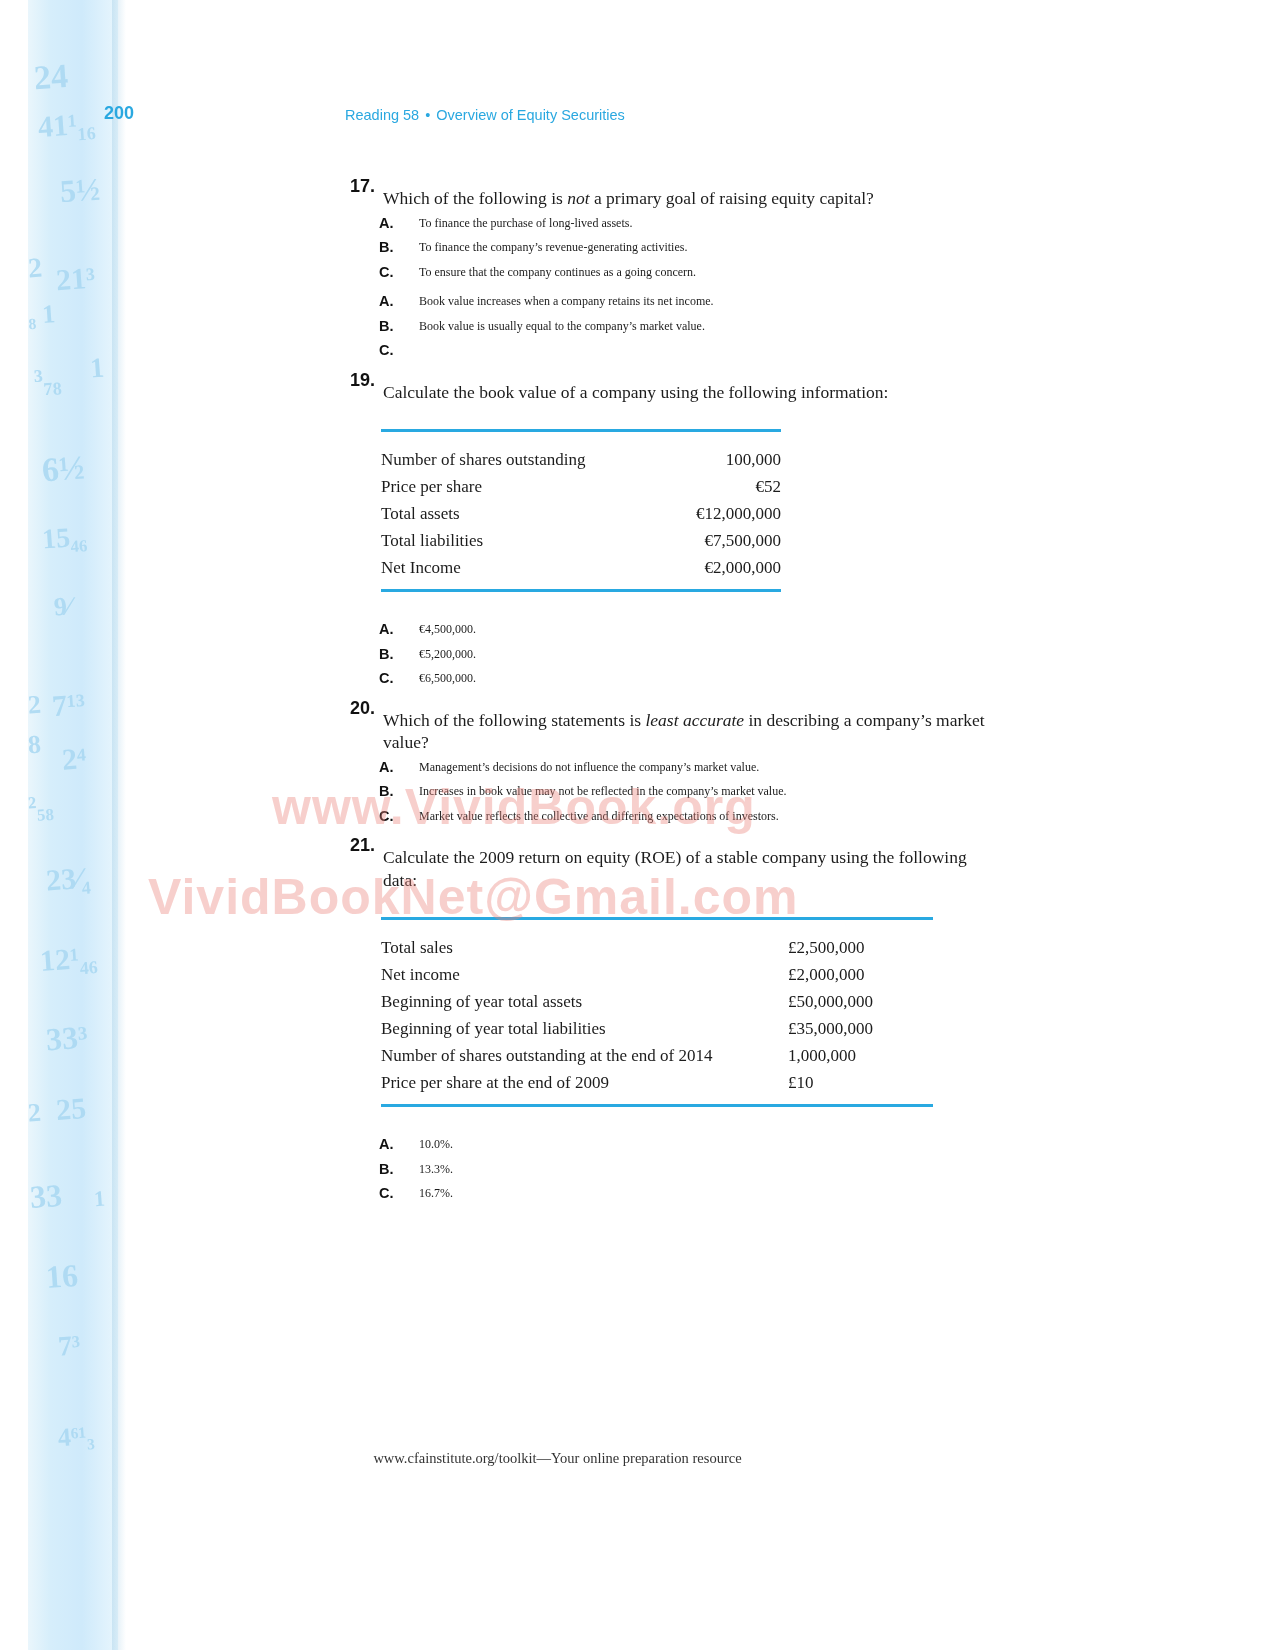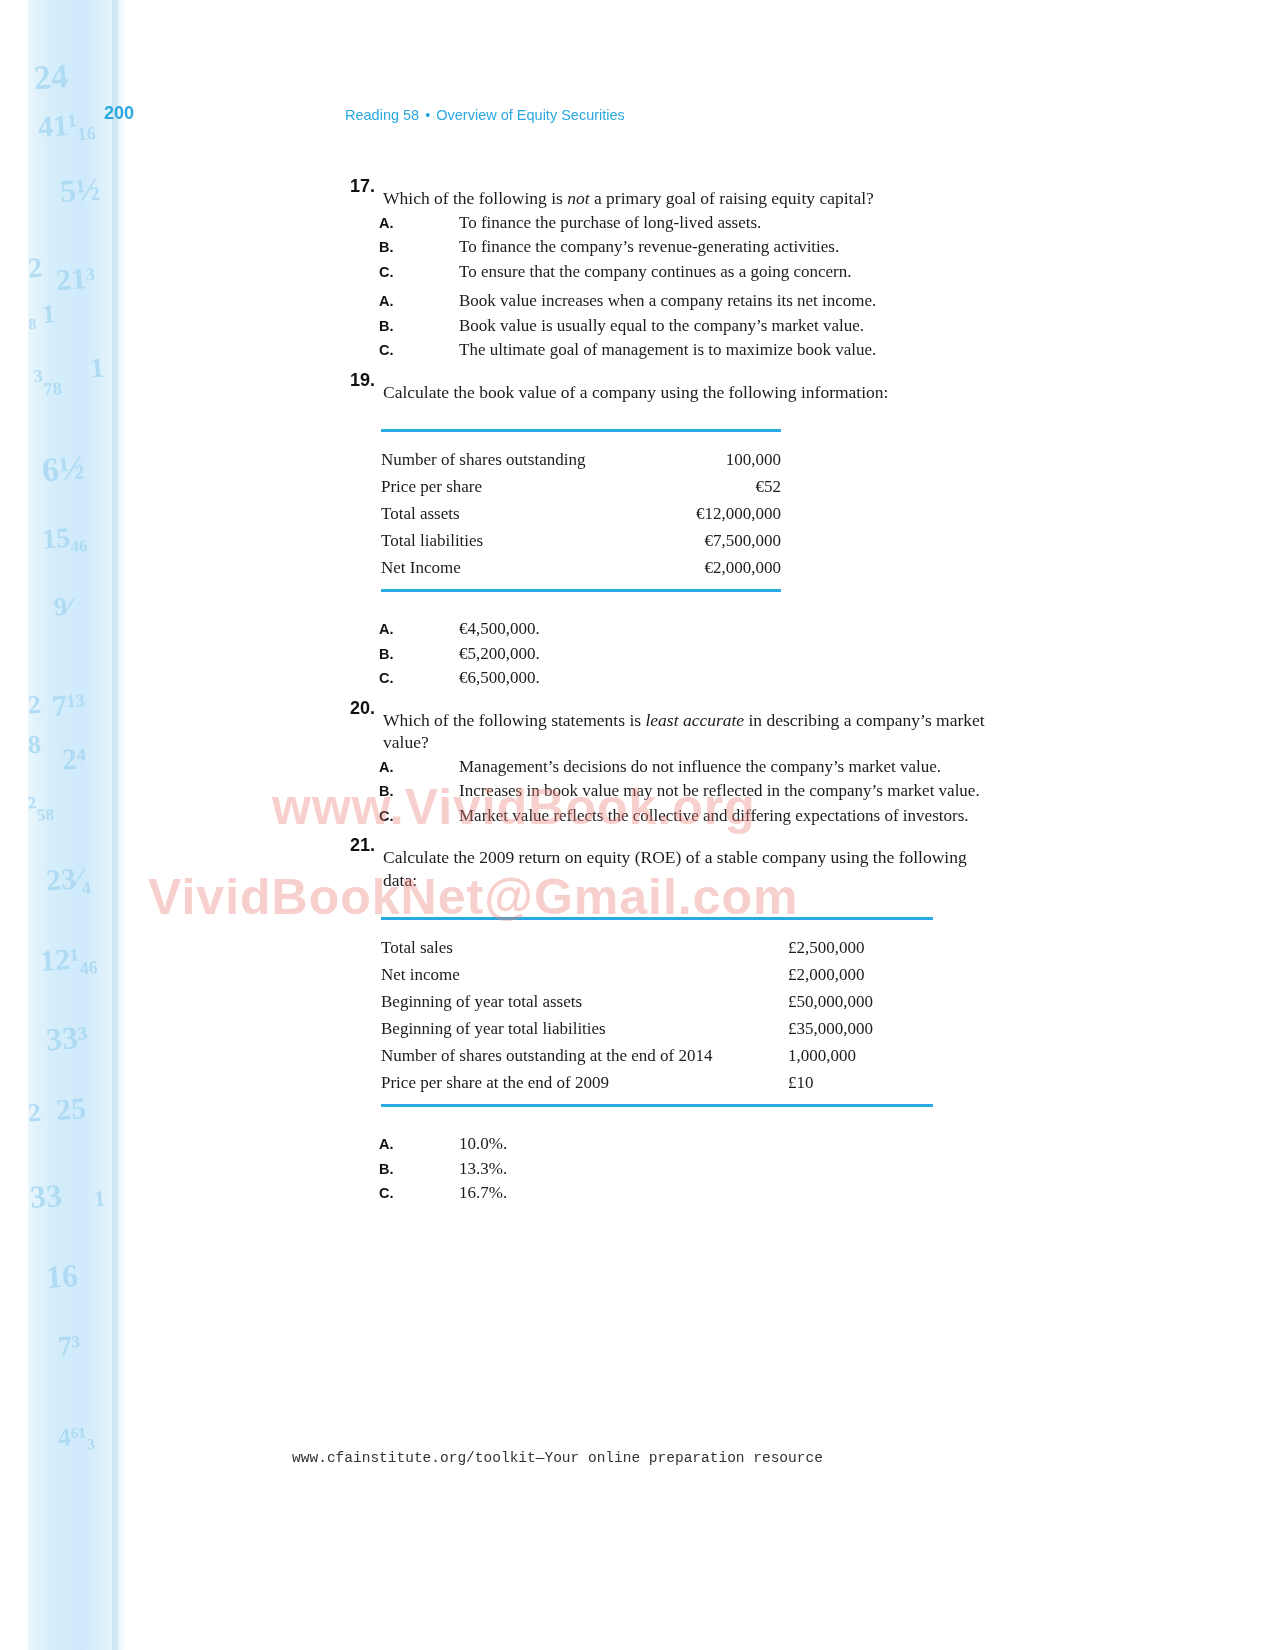--- a/index.html
+++ b/index.html
@@ -113,23 +113,22 @@
     flex: 0 0 40px;
     margin-left: 34px;
     font-family: "Liberation Sans", sans-serif;
     font-weight: bold;
     font-size: 14.5px;
     line-height: 22.5px;
     color: #111;
   }
   .choice-text {
     flex: 1;
-    font-size: 17px;
+    font-size: 12px;
     line-height: 22.5px;
-    margin-left: 40px;
   }
   .q-block { margin-bottom: 7px; }
 
   
   .data-table {
     margin: 26px 0 26px 36px;
     border-collapse: collapse;
   }
   .data-table.t1 { width: 400px; }
   .data-table.t2 { width: 552px; }
@@ -156,21 +155,21 @@
   .table-pad-top td { height: 14px; }
   .table-pad-bottom td { height: 8px; }
 
   
   .footer {
     position: absolute;
     left: 0;
     top: 1450px;
     width: 1115px;
     text-align: center;
-    font-family: Liberation Mono, monospace;
+    font-family: Liberation Serif, serif;
     font-size: 14.5px;
     color: #333;
   }
 
   
   .watermark {
     position: absolute;
     font-family: "Liberation Sans", sans-serif;
     font-weight: bold;
     color: rgba(235, 130, 120, 0.38);
@@ -259,21 +258,20 @@
         <div class="choice">
           <div class="choice-letter">A.</div>
           <div class="choice-text">Book value increases when a company retains its net income.</div>
         </div>
         <div class="choice">
           <div class="choice-letter">B.</div>
           <div class="choice-text">Book value is usually equal to the company’s market value.</div>
         </div>
         <div class="choice">
           <div class="choice-letter">C.</div>
-          <div class="choice-text">The ultimate goal of management is to maximize book value.</div>
         </div>
       </div>
     </div>
 
     <div class="q-block">
       <div class="q">
         <div class="q-num">19.</div>
         <div class="q-text">Calculate the book value of a company using the following information:</div>
       </div>
 

